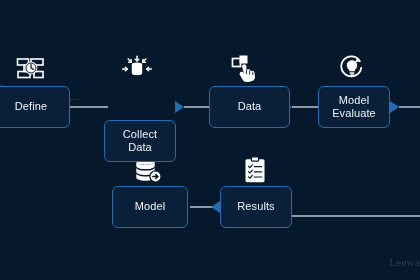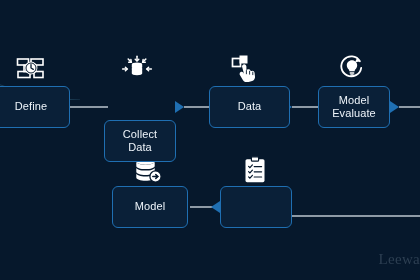--- a/index.html
+++ b/index.html
@@ -77,21 +77,21 @@
     width: 0; height: 0;
     border-top: 6px solid transparent;
     border-bottom: 6px solid transparent;
     border-right: 9px solid #1f6fb2;
   }
 
   .watermark {
     position: absolute;
     right: 0px;
     bottom: 12px;
-    font-size: 15px;
+    font-size: 11px;
     color: #2d3f52;
     letter-spacing: .3px;
     font-family: "Liberation Serif", serif;
     white-space: nowrap;
   }
 </style>
 </head>
 <body>
 
 <div id="canvas">
@@ -266,18 +266,19 @@
   </div>
 
   <div class="node" style="left:112px; top:186px; width:76px; height:42px;">
     <div>
       <span>Model</span>
     </div>
   </div>
 
   <div class="node" style="left:220px; top:186px; width:72px; height:42px;">
     <div>
+      <span>Results</span>
     </div>
   </div>
 
   <div class="watermark">Leewa</div>
 
 </div>
 
 </body></html>

